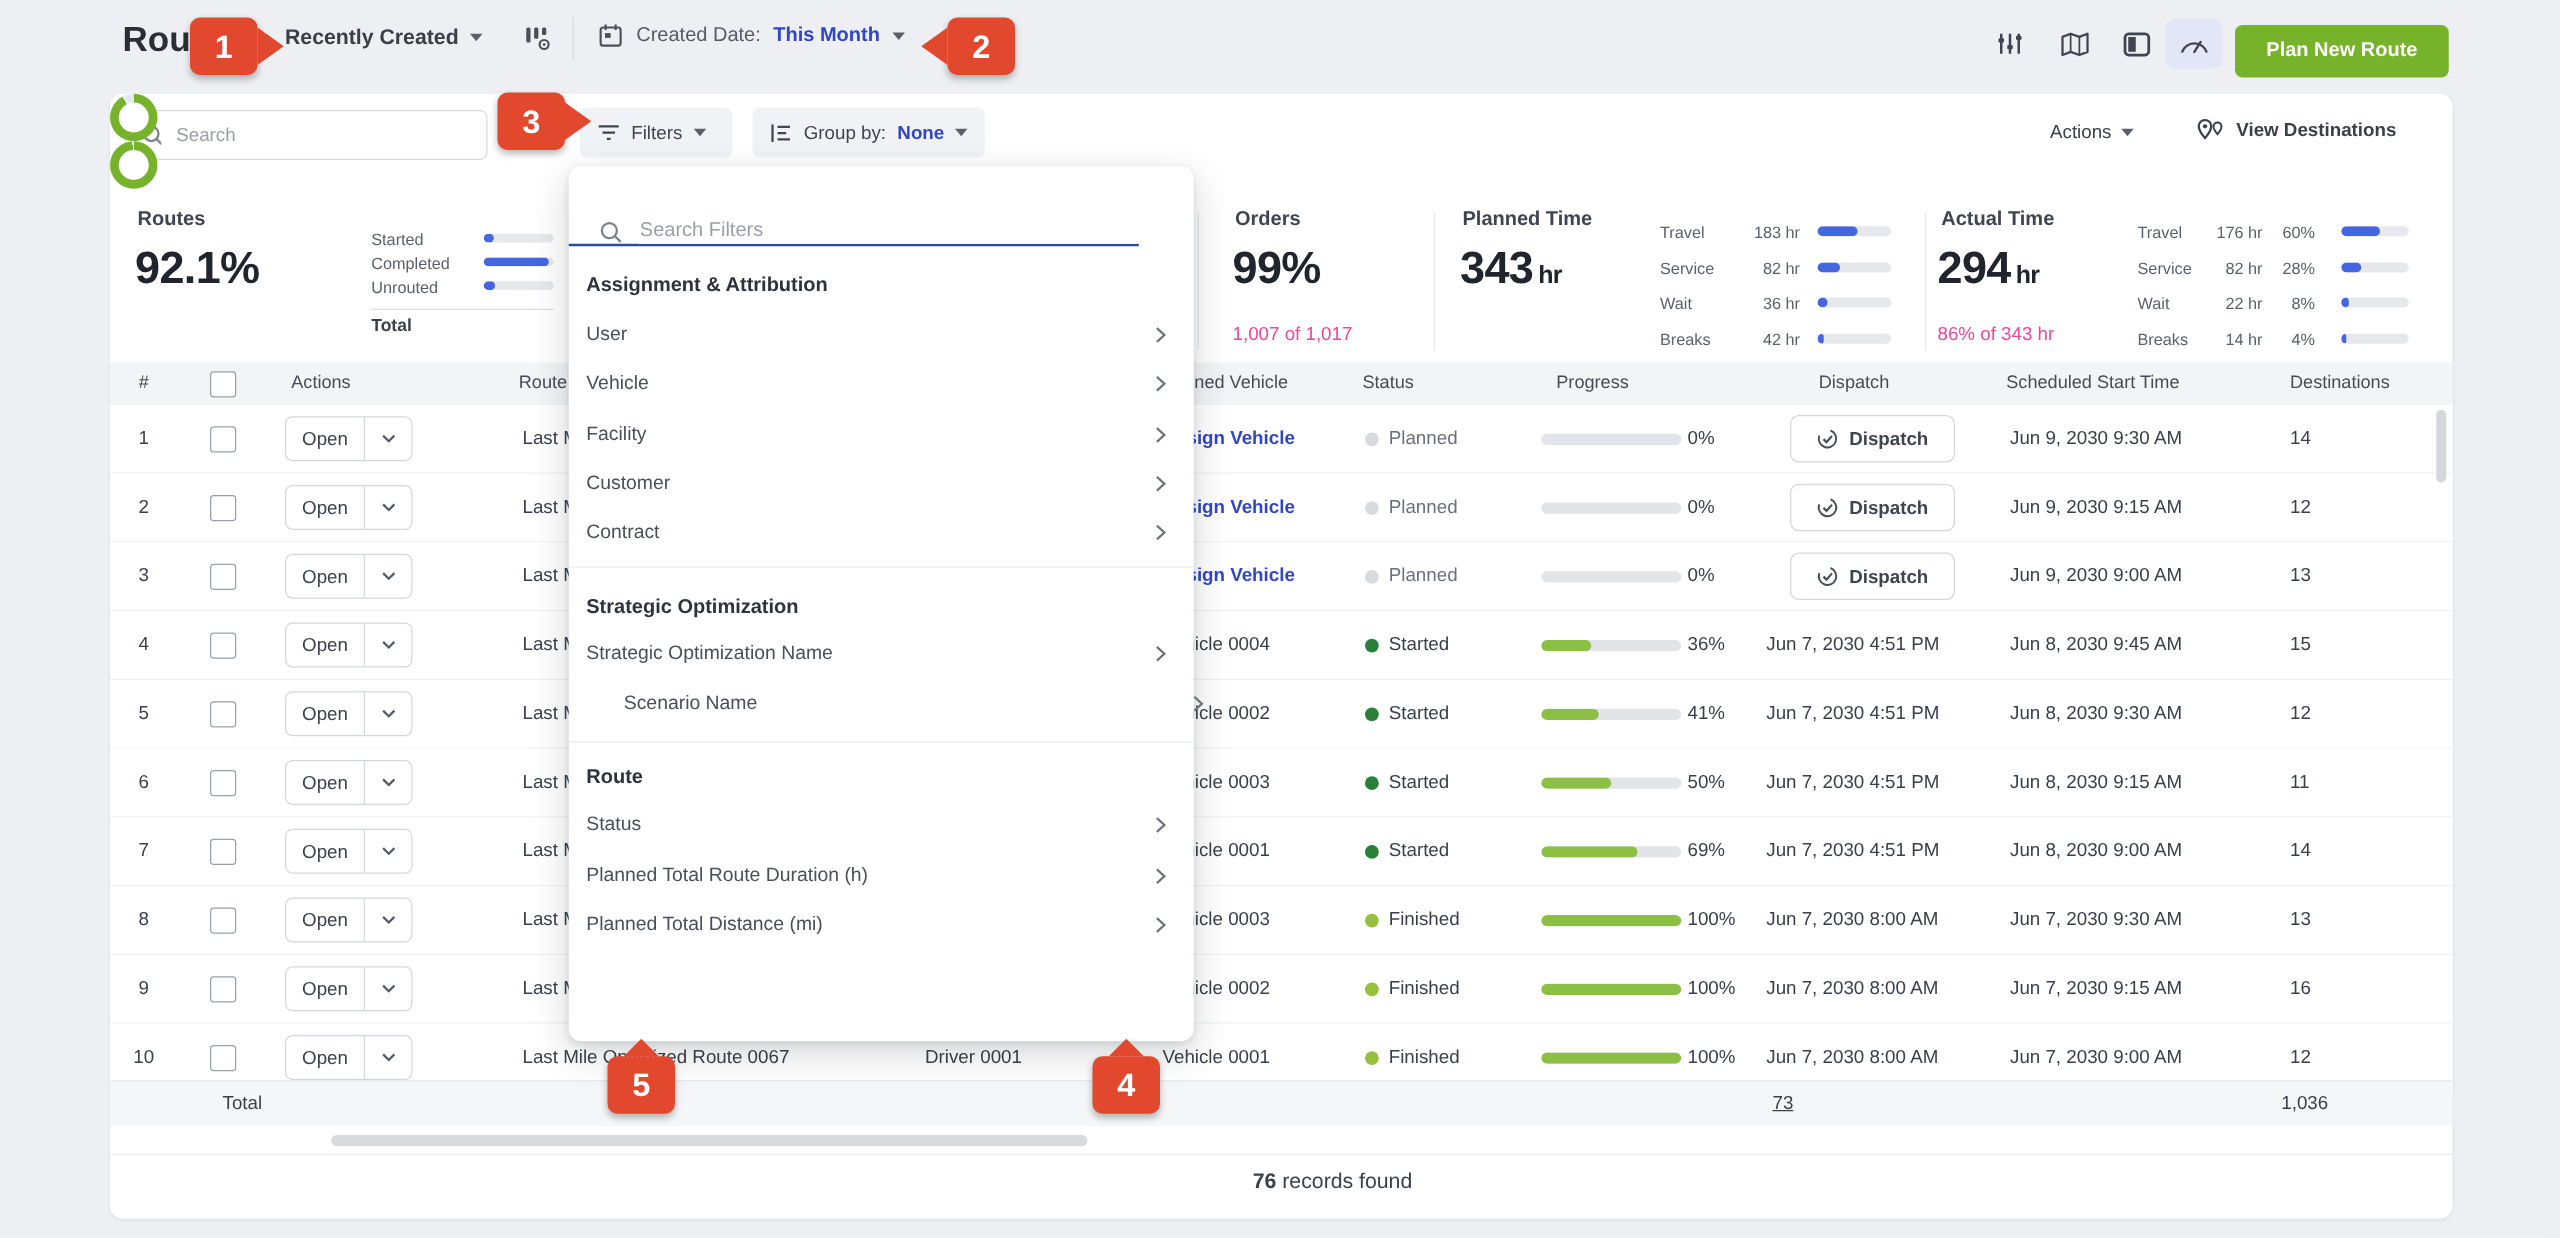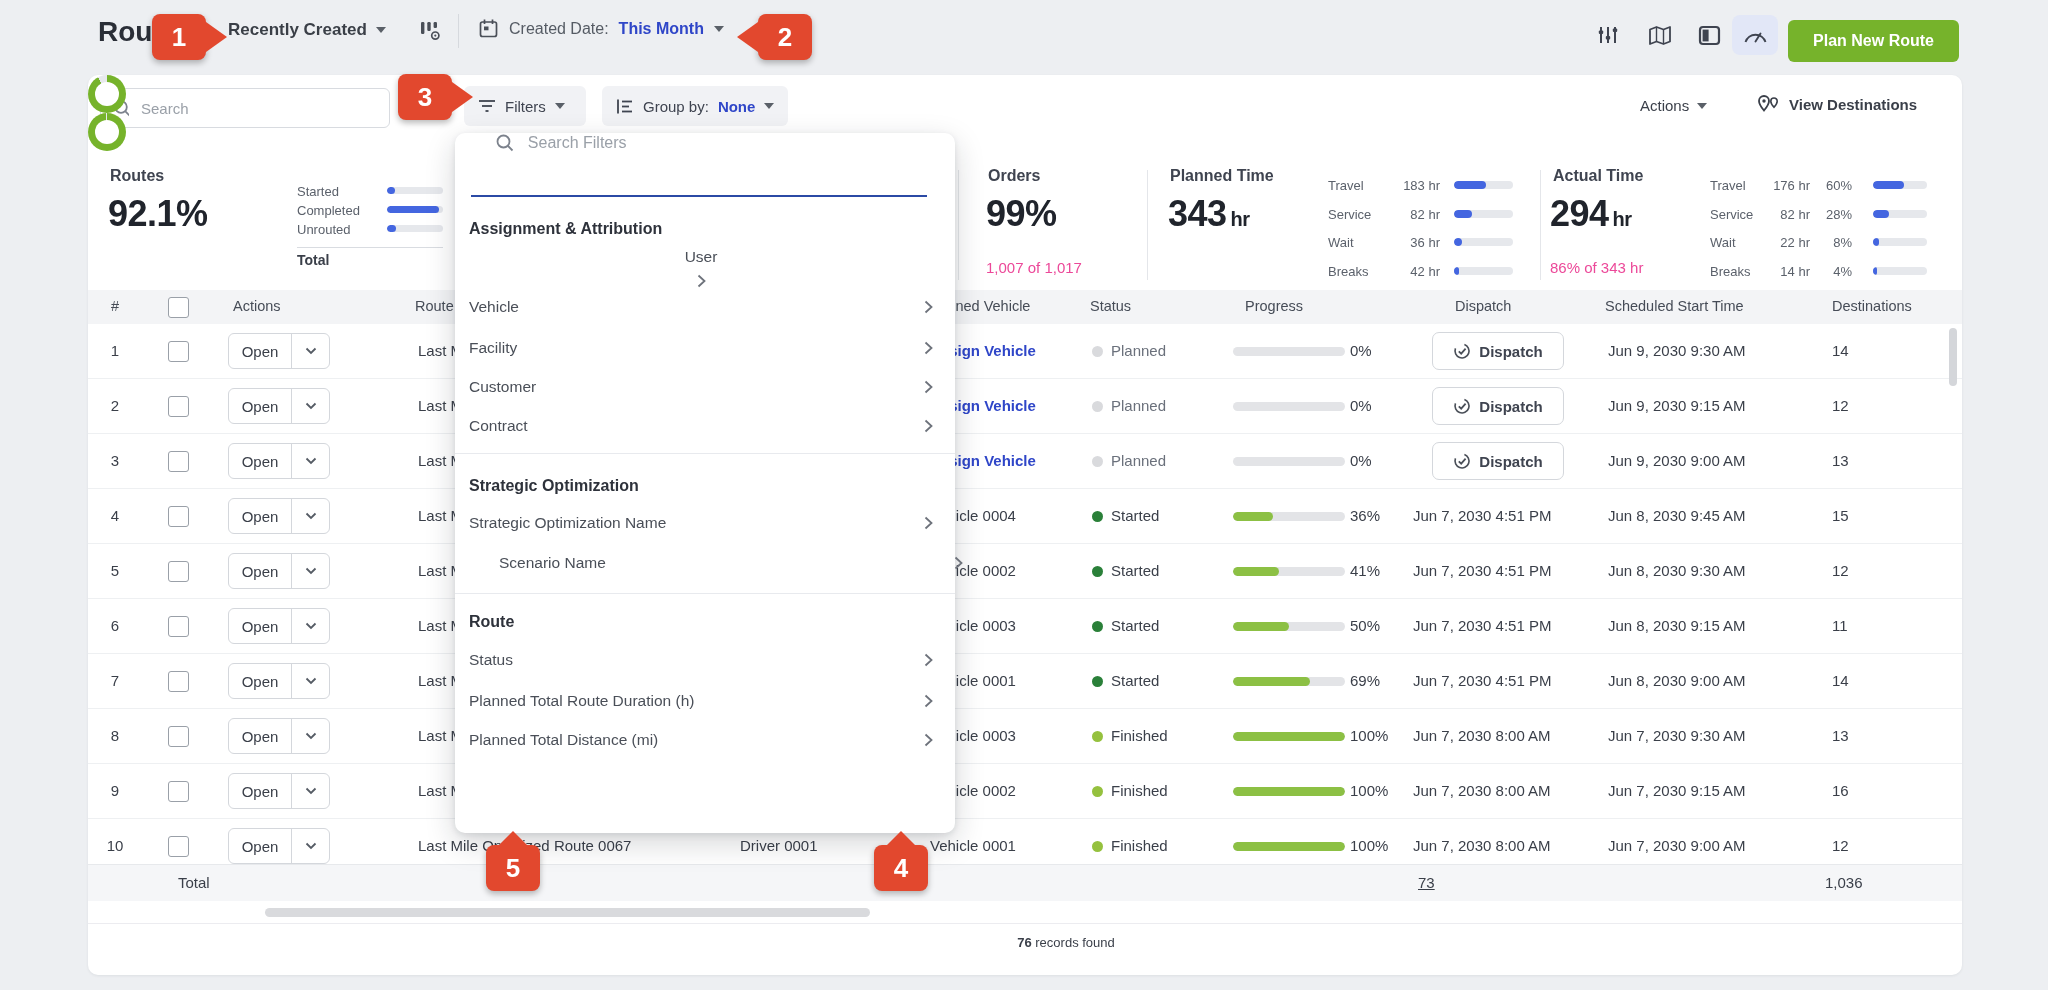--- a/index.html
+++ b/index.html
@@ -74,26 +74,26 @@
   .pfill{height:100%;background:#8cc044;border-radius:5px;}
   .ppct{left:1262px;top:18px;width:70px;}
   .dispatch-btn{left:1344px;top:8px;width:132px;height:38px;border:1px solid #d4d7dc;border-radius:7px;background:#fff;display:flex;align-items:center;justify-content:center;gap:8px;font-size:15px;font-weight:600;color:#3f4450;cursor:pointer;font-family:inherit;}
   .dispatch-time{left:1325px;top:18px;width:180px;}
   .sched-cell{left:1520px;top:18px;width:190px;}
   .dest-cell{left:1744px;top:18px;width:80px;}
   .total-row{left:0;top:789px;width:1874px;height:36px;background:#f5f6f8;border-top:1px solid #e7e9ec;font-size:15px;color:#3a3f49;}
   .hthumb{left:177px;top:833px;width:605px;height:9px;background:#d9dadd;border-radius:5px;cursor:grab;}
   .vthumb{left:1861px;top:253px;width:8px;height:58px;background:#d4d6da;border-radius:4px;cursor:grab;}
   .card-foot-line{left:0;top:848px;width:1874px;height:1px;background:#ececf0;}
-  .records{left:0;top:860px;width:1956px;text-align:center;font-size:13px;color:#3a3f49;}
+  .records{left:0;top:860px;width:1956px;text-align:center;font-size:17px;color:#3a3f49;}
   .records b{font-weight:700;}
 
   
   .fpanel{left:455px;top:133px;width:500px;height:700px;background:#fff;border-radius:10px;box-shadow:0 10px 30px rgba(20,25,40,.18),0 2px 6px rgba(20,25,40,.10);z-index:50;}
-  .fsearch{left:16px;top:0;width:456px;height:64px;display:flex;align-items:flex-start;gap:12px;padding:0 0 0 24px;box-sizing:border-box;border-bottom:2px solid #2b4aa5;}
+  .fsearch{left:0;top:0;width:456px;height:64px;display:flex;align-items:flex-end;gap:12px;padding:0 0 0 24px;box-sizing:border-box;border-bottom:2px solid #2b4aa5;}
   .fsearch input{border:none;outline:none;font-size:16px;color:#3d424c;width:400px;font-family:inherit;}
   .fsearch input::placeholder{color:#9aa0a8;}
   .fheading{left:14px;height:40px;display:flex;align-items:center;font-size:16px;font-weight:700;color:#2e323b;}
   .fitem{left:14px;width:464px;height:40px;display:flex;align-items:center;justify-content:space-between;font-size:15.5px;color:#4a4f58;cursor:pointer;}
   .fdivider{left:0;width:500px;height:1px;background:#e8eaee;}
   .ffooter{left:0;top:635px;width:500px;height:65px;border-top:1px solid #e8eaee;}
   .reset-btn{left:14px;top:15px;width:76px;height:38px;border:1px solid #d4d7dc;border-radius:6px;background:#fff;font-size:15px;font-weight:600;color:#3f4450;cursor:pointer;font-family:inherit;}
   .apply-btn{left:386px;top:15px;width:98px;height:38px;font-size:15px;}
 
   
@@ -584,21 +584,21 @@
   <div class="abs fpanel">
     <div class="abs fsearch">
       <svg width="19" height="19">
           <circle cx="8.5" cy="8.5" r="6" fill="none" stroke="#7c828c" stroke-width="1.8"></circle>
           <line x1="13" y1="13" x2="17.5" y2="17.5" stroke="#7c828c" stroke-width="1.8"></line>
         </svg>
       <input type="text" placeholder="Search Filters" style="">
     </div>
 
     <div class="abs fheading" style="top:76px;">Assignment &amp; Attribution</div>
-    <div class="abs fitem" style="top:115px;flex-direction:column;">
+    <div class="abs fitem" style="top:115px;">
         <span>User</span>
         <svg width="9" height="14">
           <path d="M1.5 1.5 L7.5 7 L1.5 12.5" fill="none" stroke="#6d727b" stroke-width="1.8"></path>
         </svg>
       </div>
     <div class="abs fitem" style="top:154px;">
         <span>Vehicle</span>
         <svg width="9" height="14">
           <path d="M1.5 1.5 L7.5 7 L1.5 12.5" fill="none" stroke="#6d727b" stroke-width="1.8"></path>
         </svg>

